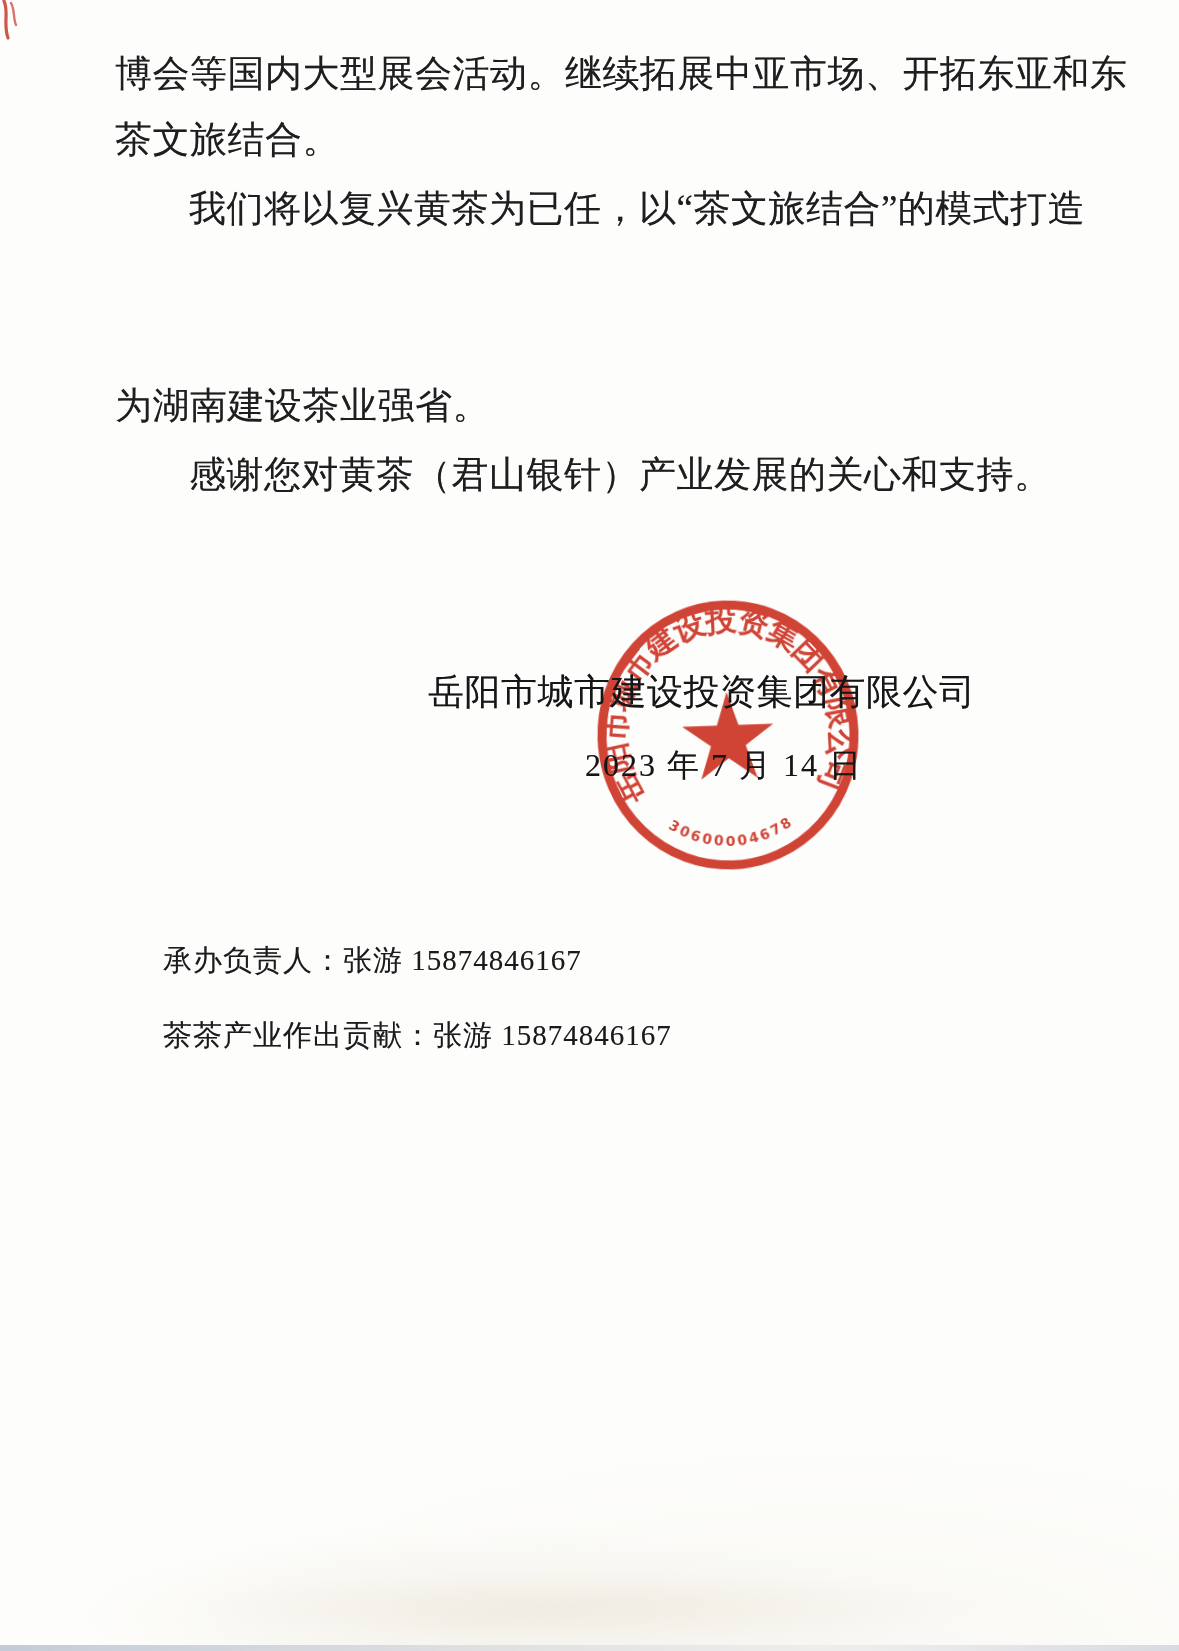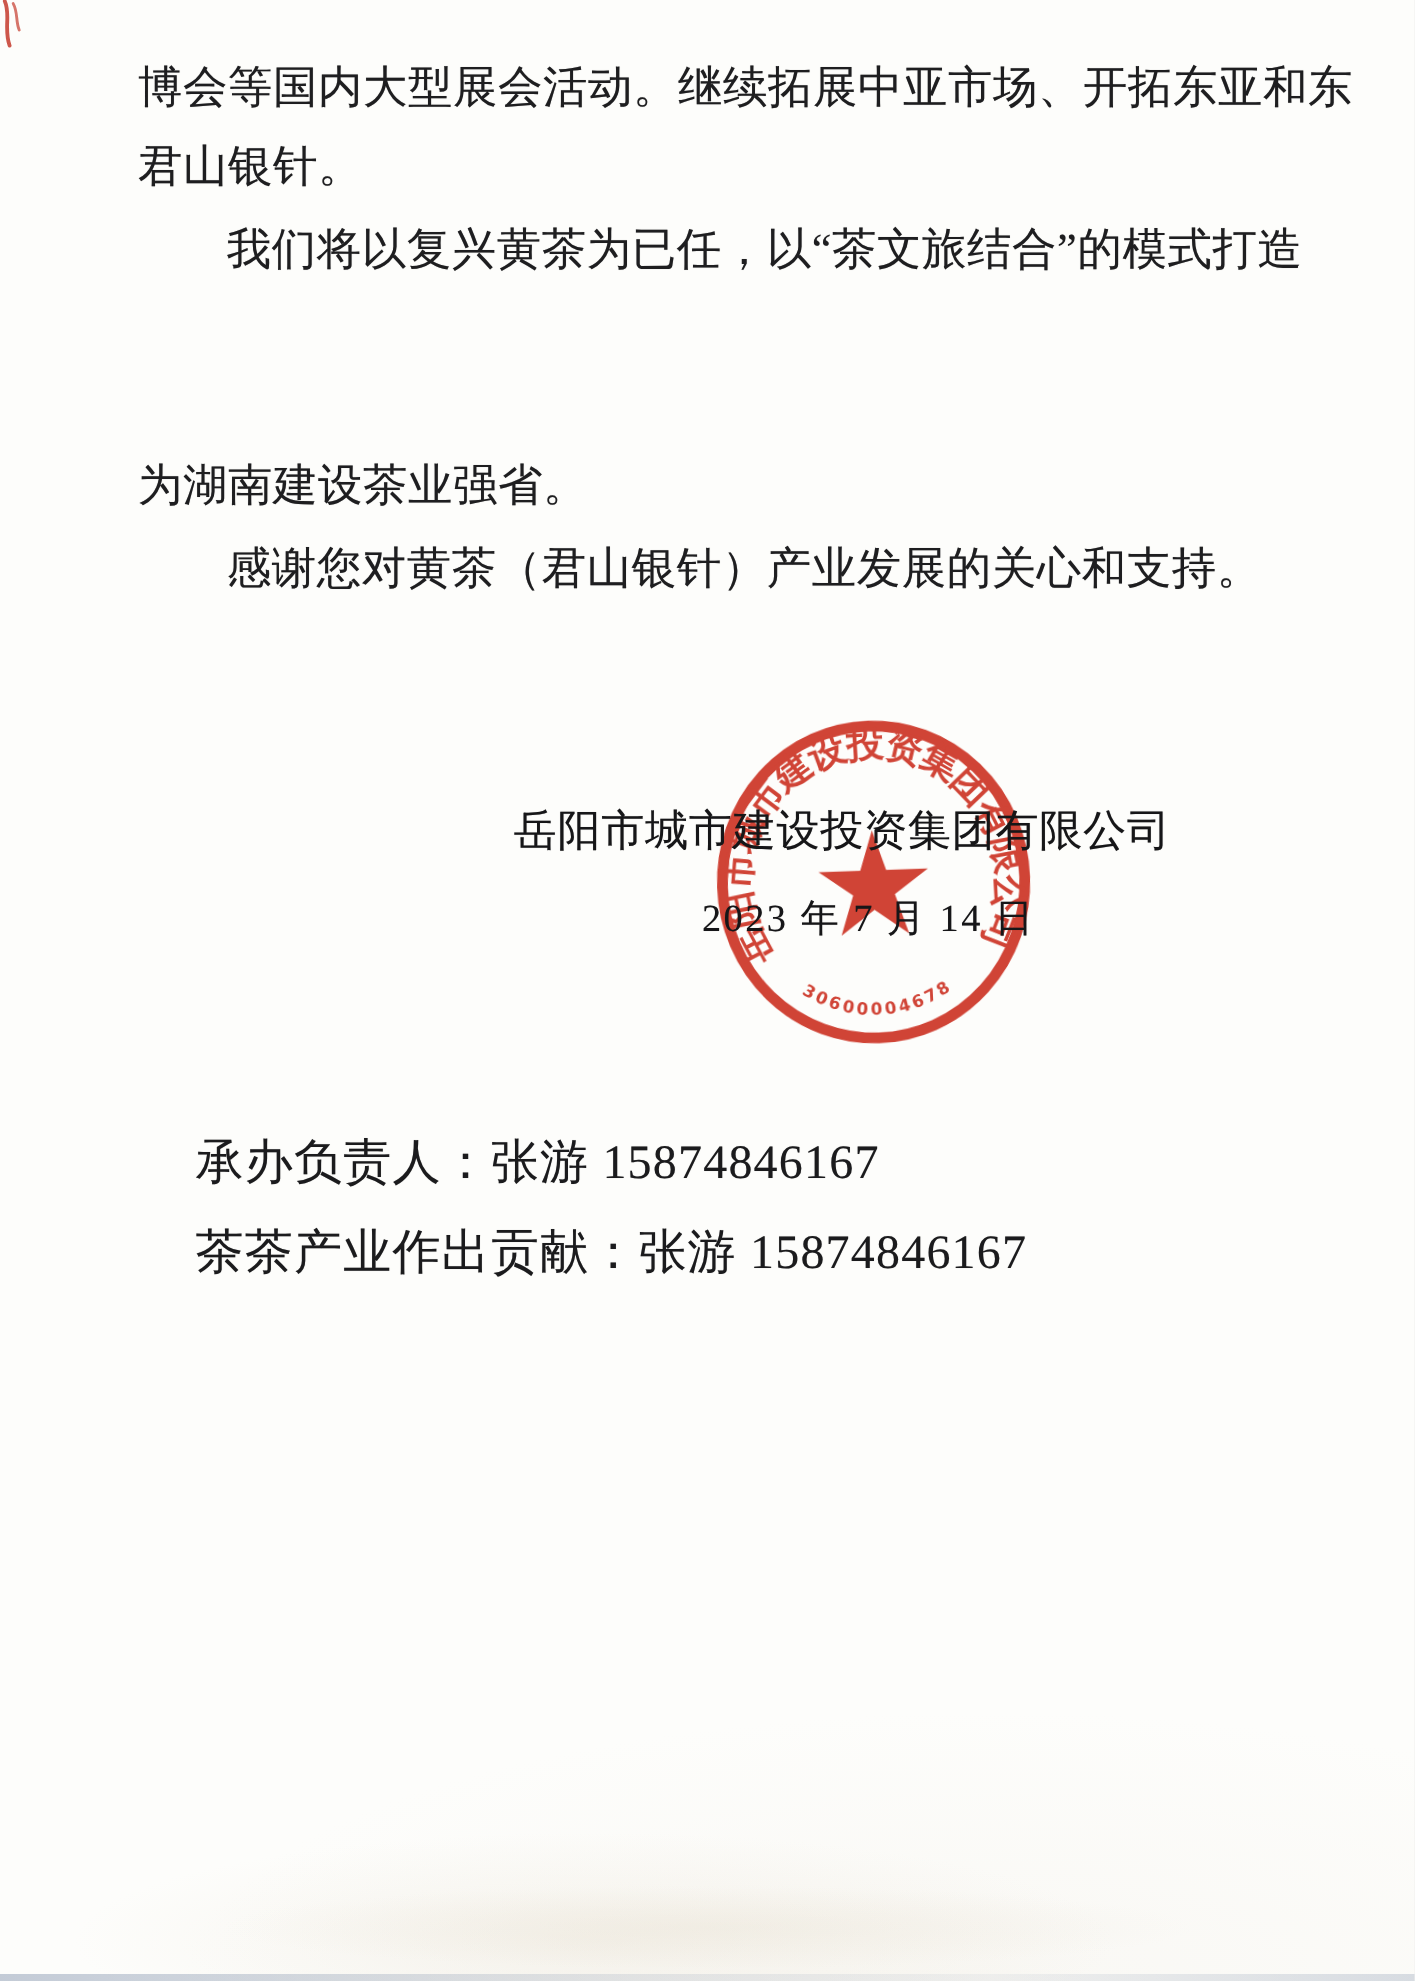--- a/index.html
+++ b/index.html
@@ -32,21 +32,21 @@
     white-space:nowrap;
     color:#161618;
     text-shadow:0 0 0.6px rgba(20,20,20,0.4);
   }
   #company-line{ left:428px; top:668px; font-size:36px; letter-spacing:0.5px; }
   #date-line{ left:585px; top:744px; font-size:32px; letter-spacing:2px; }
   .contact-line{
     position:absolute;
     left:163px;
     white-space:nowrap;
-    font-size:40px;
+    font-size:29px;
     letter-spacing:1px;
     color:#1b1b1d;
     text-shadow:0 0 0.6px rgba(20,20,20,0.4);
   }
   #contact-1{ top:941px; }
   #contact-2{ top:1016px; }
   .seal{
     position:absolute;
     left:595px; top:598px;
     width:266px; height:274px;
@@ -78,21 +78,21 @@
 <body>
 
 <div class="page">
 
   <svg class="corner-ink" viewBox="0 0 20 48">
     <path d="M4,1 C9,12 3,24 8,38" fill="none" stroke="#c43a2c" stroke-width="3.2" stroke-linecap="round" opacity="0.85"></path>
     <path d="M11,3 C15,10 13,18 16,25" fill="none" stroke="#c43a2c" stroke-width="2.4" stroke-linecap="round" opacity="0.7"></path>
   </svg>
 
   <div class="body-line" style="top:50px">博会等国内大型展会活动。继续拓展中亚市场、开拓东亚和东</div>
-  <div class="body-line" style="top:116px">君山银针。</div>
+  <div class="body-line" style="top:116px">茶文旅结合。</div>
   <div class="body-line indent" style="top:185px">我们将以复兴黄茶为已任，以“茶文旅结合”的模式打造</div>
   <div class="body-line" style="top:382px">为湖南建设茶业强省。</div>
   <div class="body-line indent" style="top:451px">感谢您对黄茶（君山银针）产业发展的关心和支持。</div>
 
   <svg class="seal" viewBox="0 0 266 274">
     <ellipse cx="133" cy="137" rx="126" ry="130" fill="none" stroke="#cf3527" stroke-width="9"></ellipse>
     <path id="seal-ring-path" d="M 48.6 196.1 A 103 104 0 1 1 217.4 196.1" fill="none"></path>
     <text fill="#cf3527" font-size="31" font-weight="bold" font-family="Liberation Serif, DejaVu Serif, serif">
       <textPath href="#seal-ring-path" startOffset="0" textLength="446" lengthAdjust="spacing">岳阳市城市建设投资集团有限公司</textPath>
     </text>

